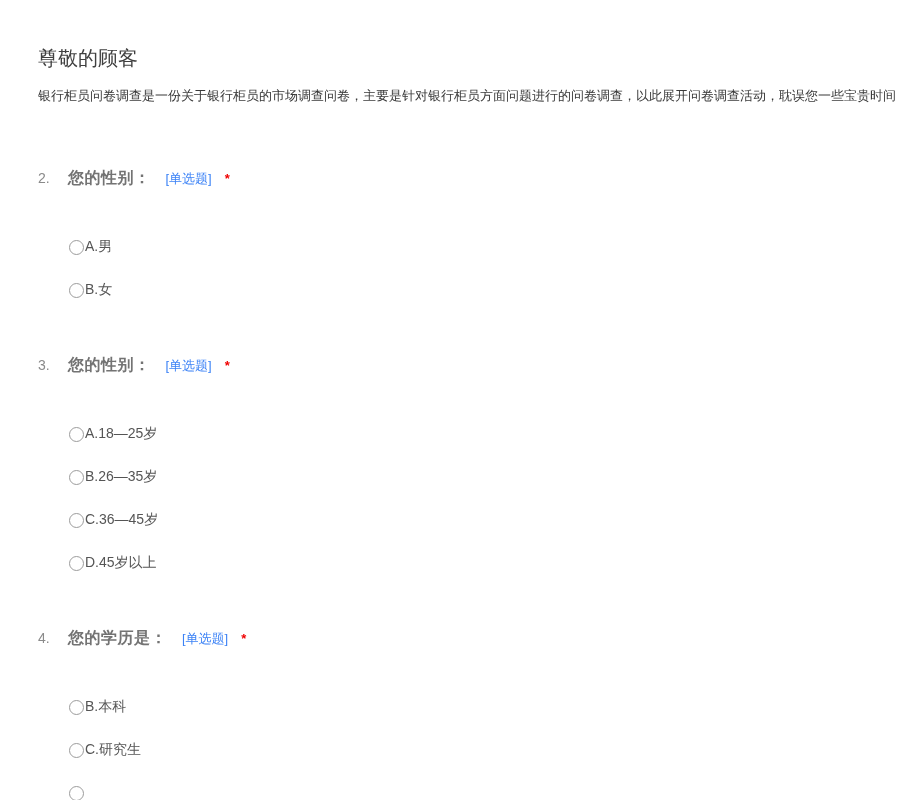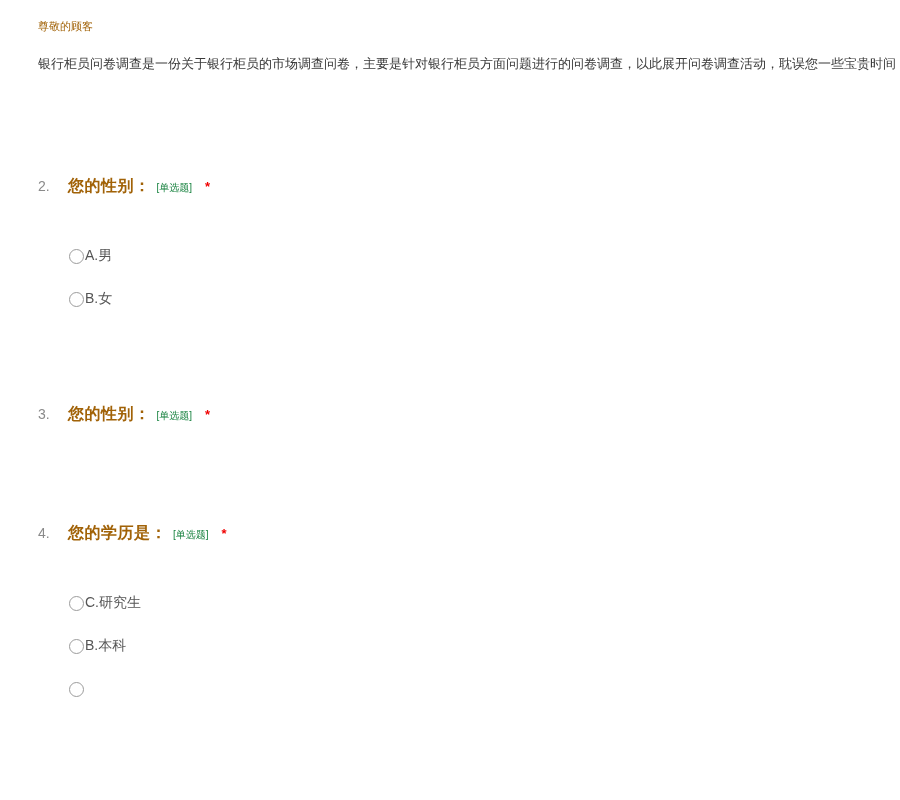--- a/index.html
+++ b/index.html
@@ -12,23 +12,24 @@
   }
   .page {
     width: 900px;
     height: 800px;
     padding-top: 16px;
     overflow: hidden;
     position: relative;
   }
   .greeting {
     margin-left: 38px;
-    font-size: 11px;
+    font-size: 20px;
     line-height: 20px;
-    color: #a16207;
+    color: #404040;
+    margin-top: 32px;
   }
   .intro {
     margin-top: 19px;
     margin-left: 38px;
     font-size: 13px;
     line-height: 18px;
     color: #3a3a3a;
     white-space: nowrap;
     overflow: hidden;
     width: 862px;
@@ -43,28 +44,27 @@
   }
   .q-num {
     width: 30px;
     flex: 0 0 30px;
     font-size: 14px;
     color: #8a8a8a;
   }
   .q-title {
     font-size: 16px;
     font-weight: bold;
-    color: #a16207;
+    color: #737373;
     letter-spacing: 0.5px;
-    margin-top: 40px;
   }
   .q-type {
-    margin-left: 6px;
-    font-size: 10px;
-    color: #15803d;
+    margin-left: 15px;
+    font-size: 13px;
+    color: #3b82f6;
   }
   .q-required {
     margin-left: 13px;
     font-size: 13px;
     color: #f00000;
     font-weight: bold;
   }
   .q-options {
     margin-left: 69px;
     margin-top: 50px;
@@ -121,38 +121,54 @@
   </section>
 
   <section class="question">
     <div class="q-header">
       <span class="q-num">3.</span>
       <span class="q-title">您的性别：</span>
       <span class="q-type">[单选题]</span>
       <span class="q-required">*</span>
     </div>
     <div class="q-options">
+      <div class="option">
+        <span class="radio"></span>
+        <span class="option-label">A.18—25岁</span>
+      </div>
+      <div class="option">
+        <span class="radio"></span>
+        <span class="option-label">B.26—35岁</span>
+      </div>
+      <div class="option">
+        <span class="radio"></span>
+        <span class="option-label">C.36—45岁</span>
+      </div>
+      <div class="option">
+        <span class="radio"></span>
+        <span class="option-label">D.45岁以上</span>
+      </div>
     </div>
   </section>
 
   <section class="question">
     <div class="q-header">
       <span class="q-num">4.</span>
       <span class="q-title">您的学历是：</span>
       <span class="q-type">[单选题]</span>
       <span class="q-required">*</span>
     </div>
     <div class="q-options">
       <div class="option">
         <span class="radio"></span>
-        <span class="option-label">C.研究生</span>
+        <span class="option-label">B.本科</span>
       </div>
       <div class="option">
         <span class="radio"></span>
-        <span class="option-label">B.本科</span>
+        <span class="option-label">C.研究生</span>
       </div>
       <div class="option">
         <span class="radio"></span>
         <span class="option-label"></span>
       </div>
     </div>
   </section>
 
 </div>
 

